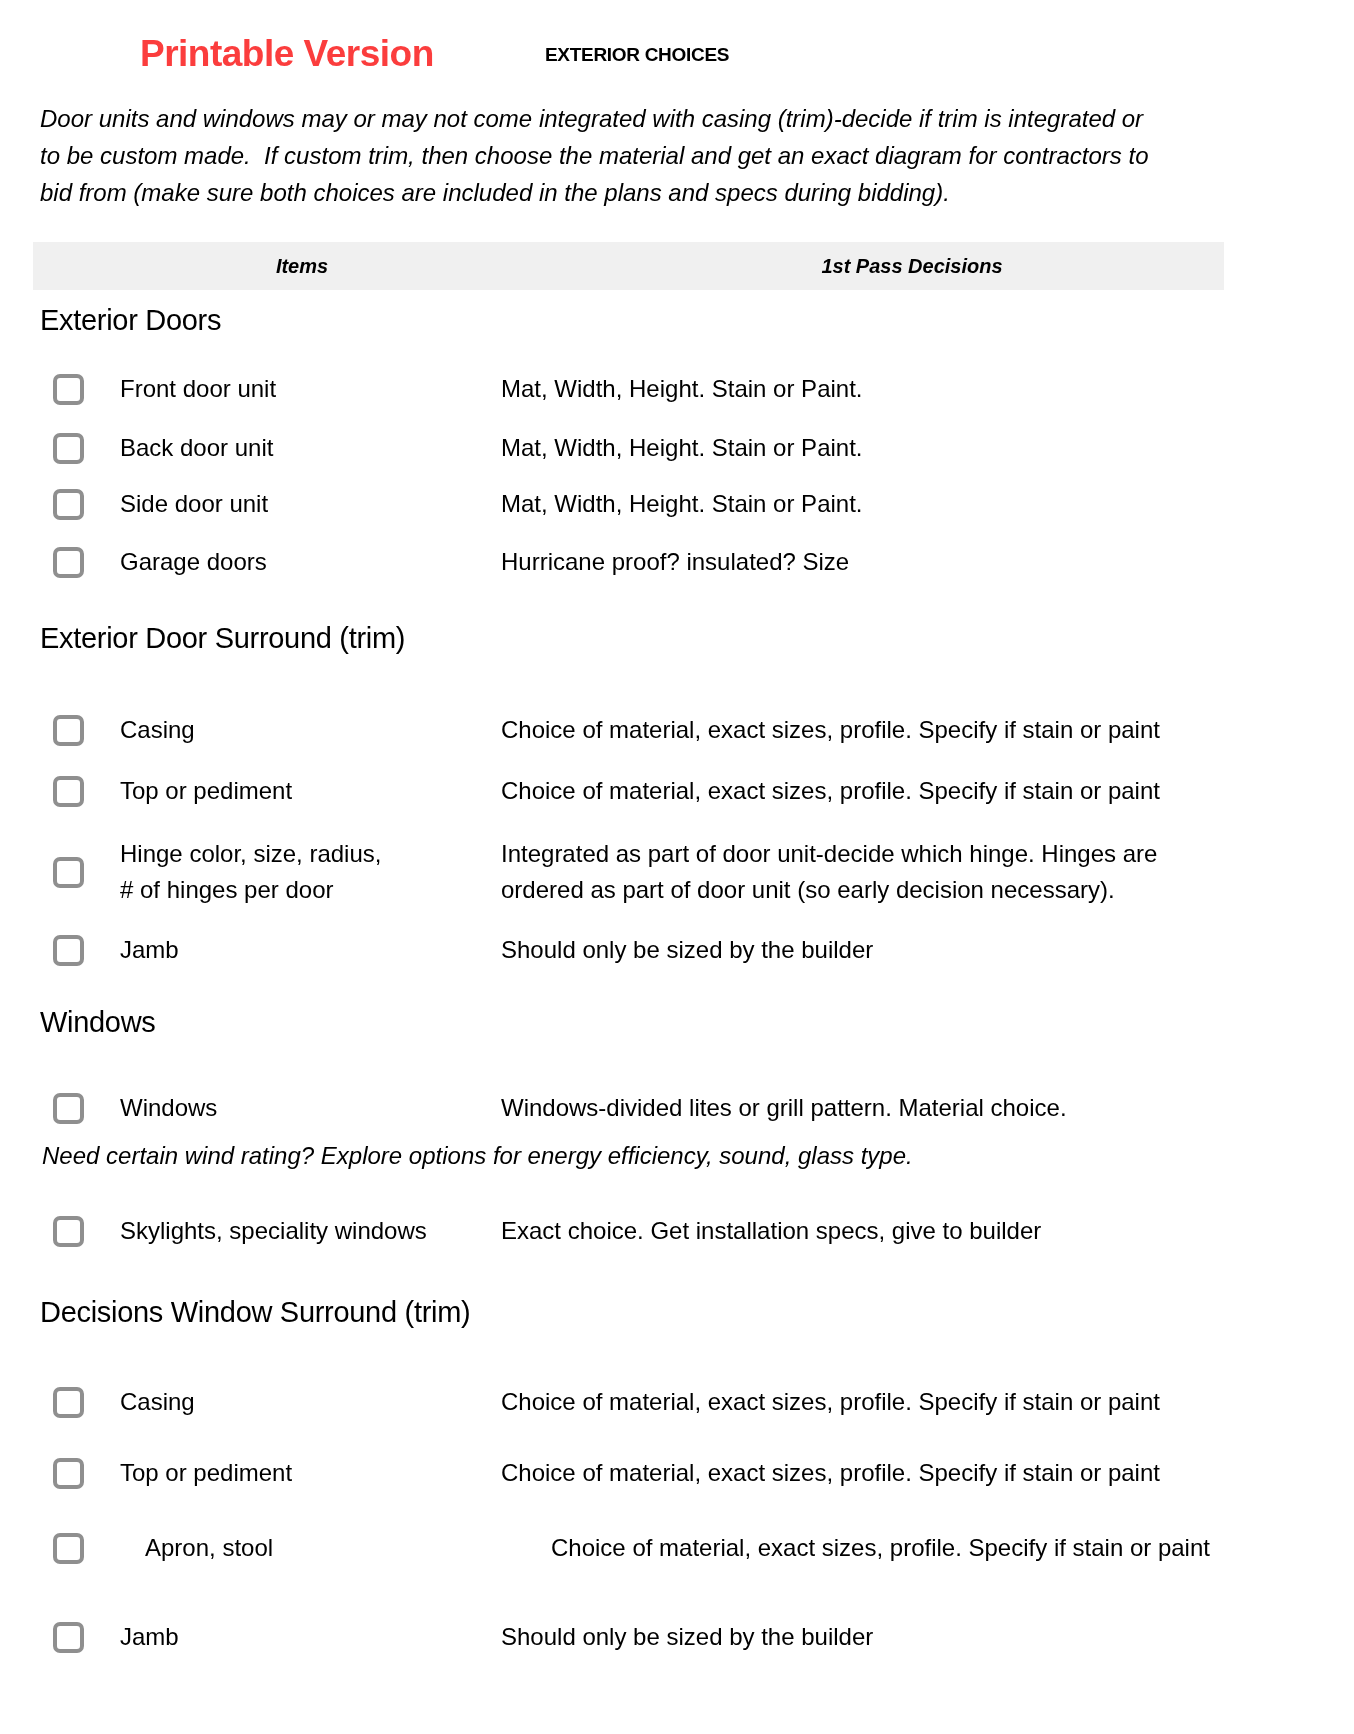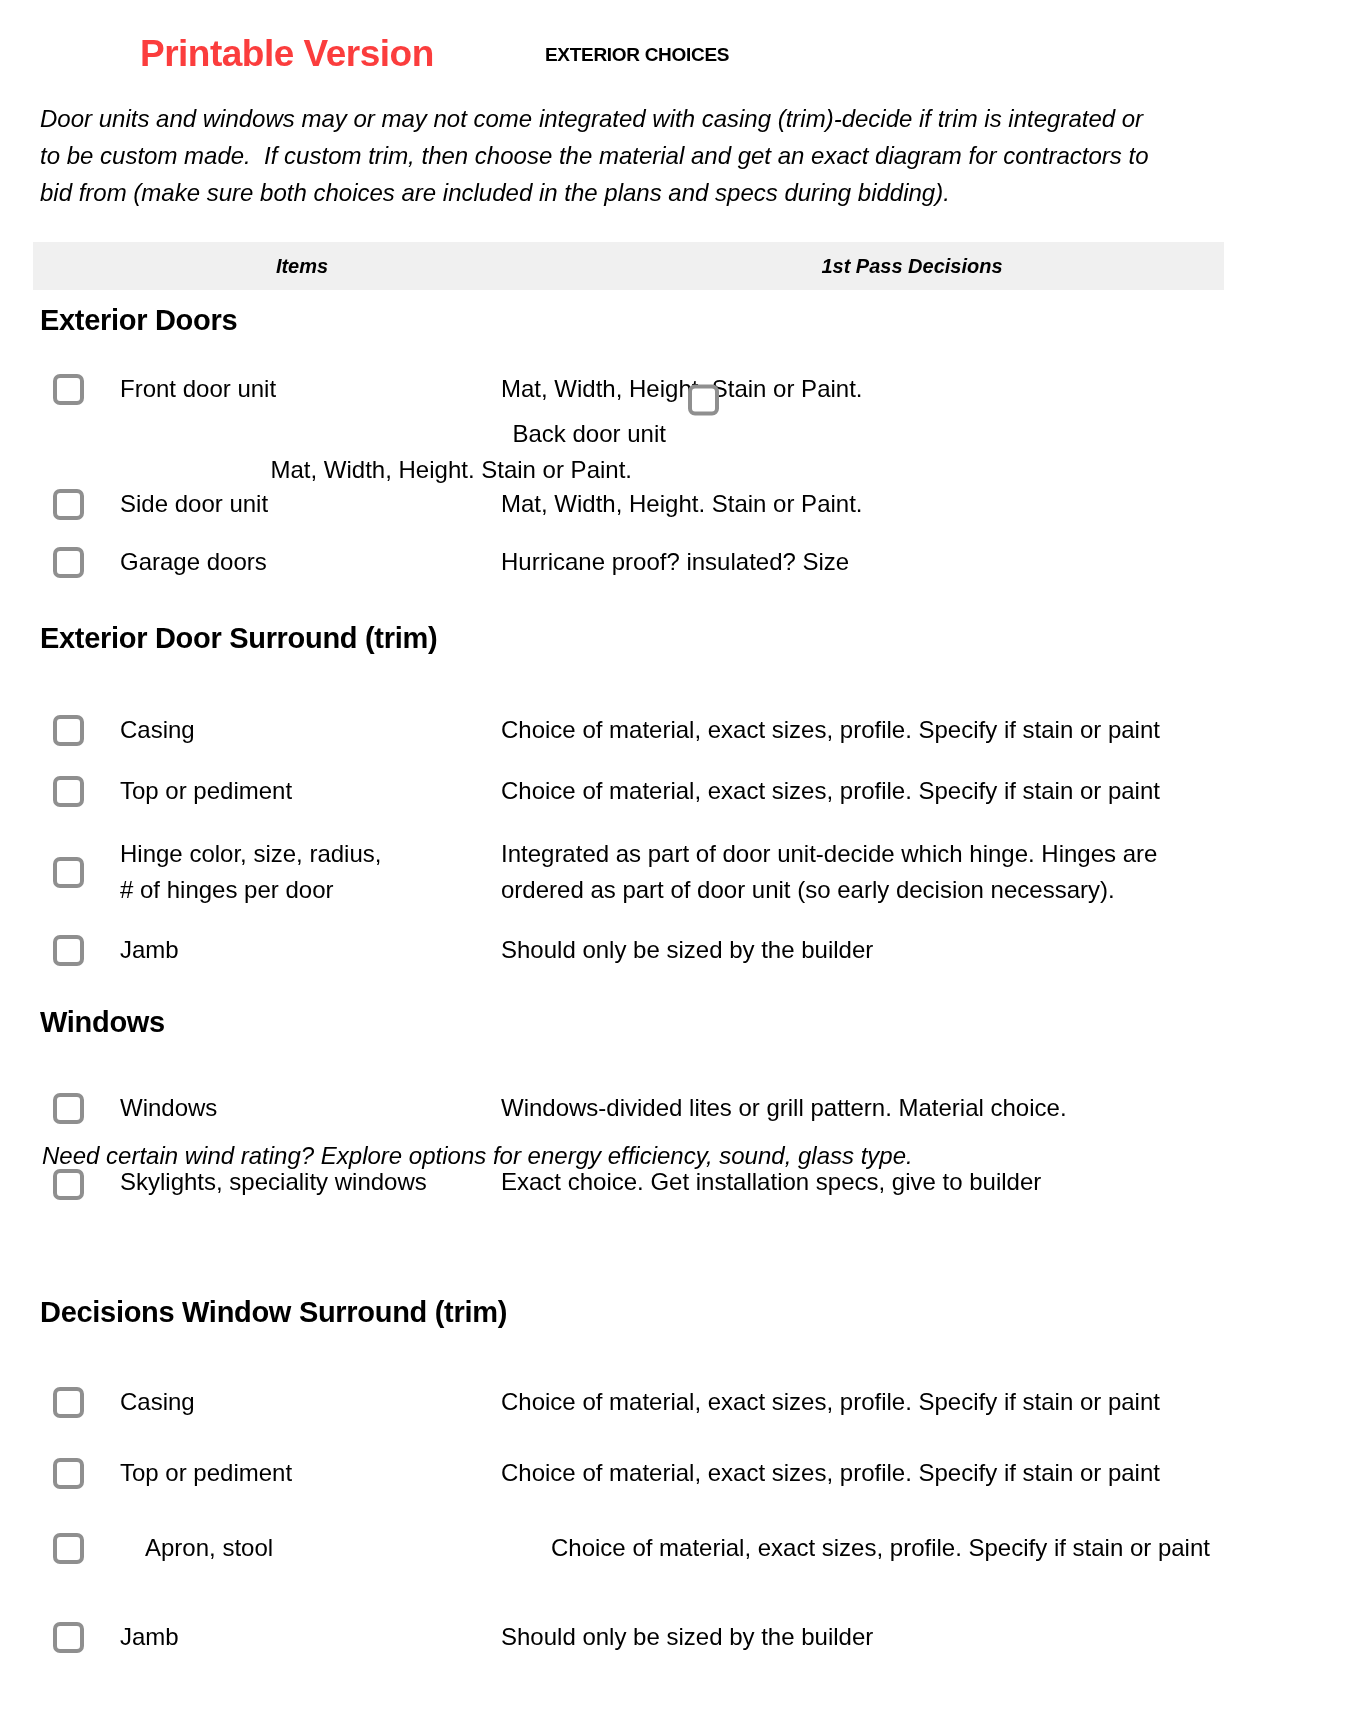--- a/index.html
+++ b/index.html
@@ -50,21 +50,21 @@
     font-weight:bold;
     font-style:italic;
     white-space:nowrap;
   }
   .band-label.items{left:269px;}
   .band-label.decisions{left:879px;}
   .section-heading{
     position:absolute;
     left:40px;
     font-size:29px;
-    font-weight:bold;
+    font-weight:normal;
     letter-spacing:-0.3px;
     white-space:nowrap;
   }
   .row{
     position:absolute;
     left:0; width:1354px;
     transform:translateY(-50%);
     display:flex;
     align-items:center;
   }
@@ -123,21 +123,21 @@
 
   <div class="note">Need certain wind rating? Explore options for energy efficiency, sound, glass type.</div>
 
   <div id="sections-root">
       <div class="section-heading" style="top: 304px;">Exterior Doors</div>
       <div class="row" style="top: 389px;">
     <span class="checkbox" style="border-color: rgb(143, 143, 143);"></span>
     <span class="row-label">Front door unit</span>
     <span class="row-decision">Mat, Width, Height. Stain or Paint.</span>
   </div>
-      <div class="row" style="top: 436px; flex-direction: column;">
+      <div class="row" style="top: 448px;">
     <span class="checkbox" style="border-color: rgb(143, 143, 143);"></span>
     <span class="row-label">Back door unit</span>
     <span class="row-decision">Mat, Width, Height. Stain or Paint.</span>
   </div>
       <div class="row" style="top: 504px;">
     <span class="checkbox" style="border-color: rgb(143, 143, 143);"></span>
     <span class="row-label">Side door unit</span>
     <span class="row-decision">Mat, Width, Height. Stain or Paint.</span>
   </div>
       <div class="row" style="top: 562px;">
@@ -167,21 +167,21 @@
     <span class="checkbox" style="border-color: rgb(143, 143, 143);"></span>
     <span class="row-label">Jamb</span>
     <span class="row-decision">Should only be sized by the builder</span>
   </div>
       <div class="section-heading" style="top: 1006px;">Windows</div>
       <div class="row" style="top: 1108px;">
     <span class="checkbox" style="border-color: rgb(143, 143, 143);"></span>
     <span class="row-label">Windows</span>
     <span class="row-decision">Windows-divided lites or grill pattern. Material choice.</span>
   </div>
-      <div class="row" style="top: 1182px; align-items: flex-end;">
+      <div class="row" style="top: 1231px;">
     <span class="checkbox" style="border-color: rgb(143, 143, 143);"></span>
     <span class="row-label">Skylights, speciality windows</span>
     <span class="row-decision">Exact choice. Get installation specs, give to builder</span>
   </div>
       <div class="section-heading" style="top: 1296px;">Decisions Window Surround (trim)</div>
       <div class="row" style="top: 1402px;">
     <span class="checkbox" style="border-color: rgb(143, 143, 143);"></span>
     <span class="row-label">Casing</span>
     <span class="row-decision">Choice of material, exact sizes, profile. Specify if stain or paint</span>
   </div>

